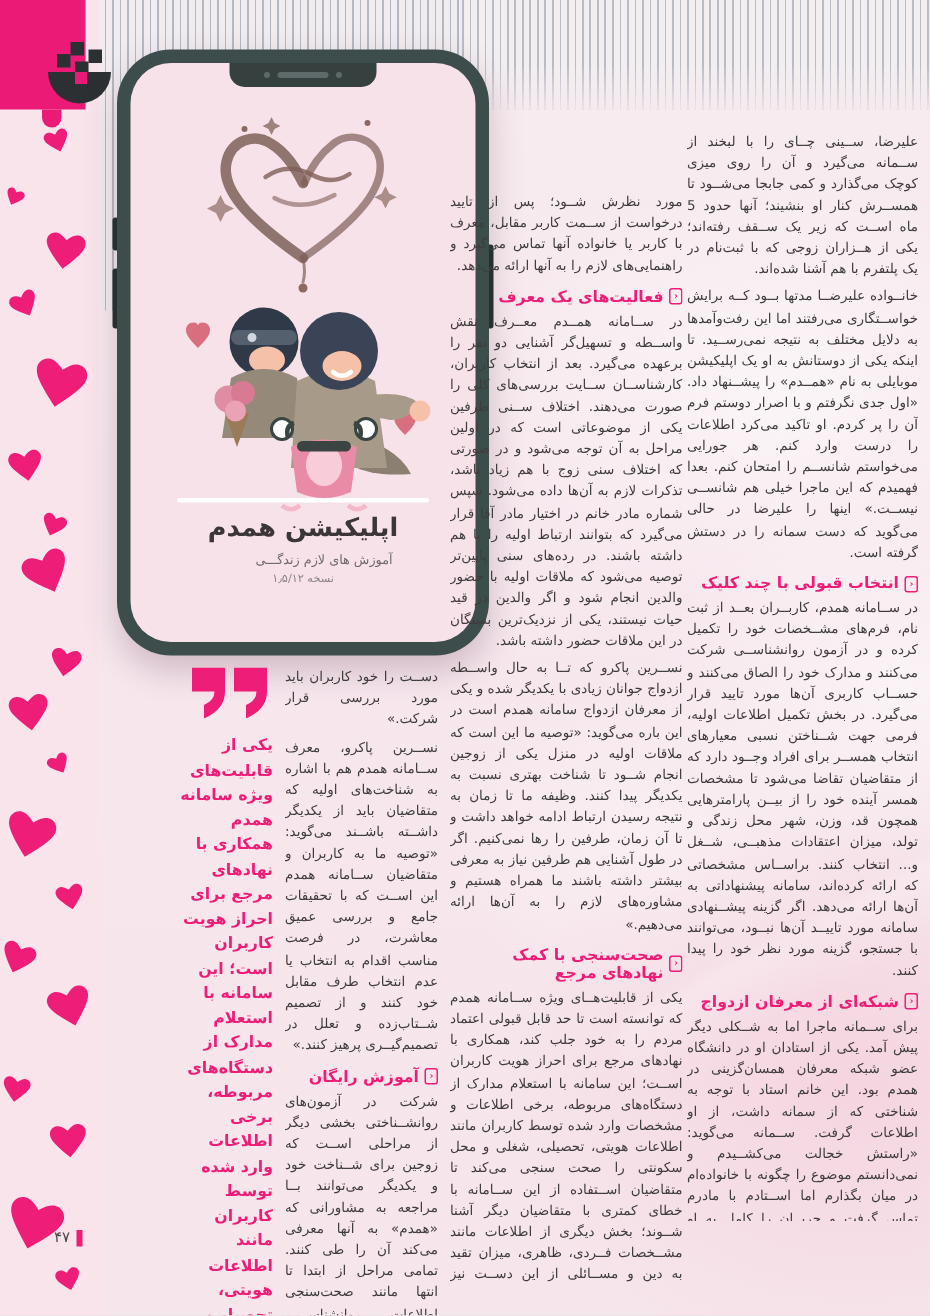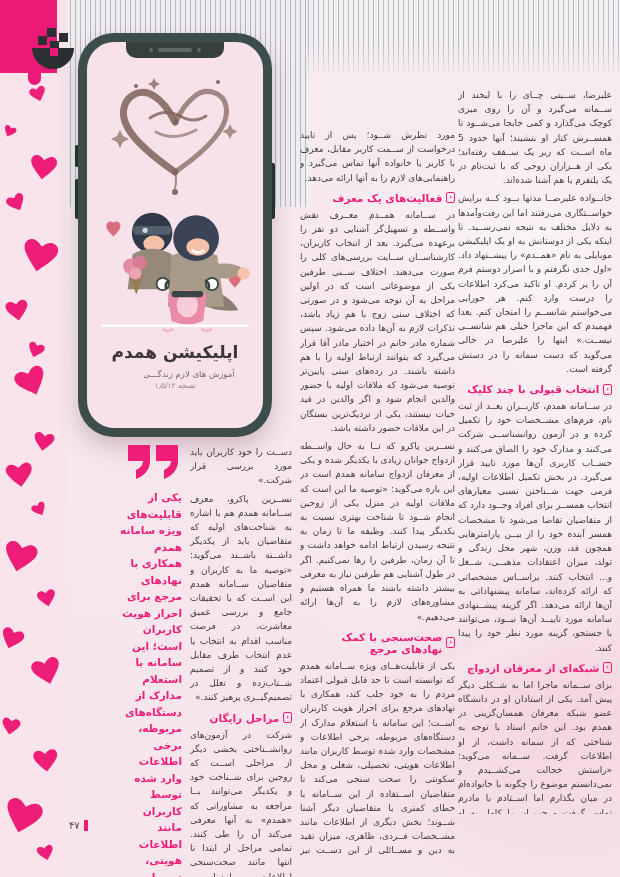--- a/index.html
+++ b/index.html
@@ -23,21 +23,21 @@
   .band-short::after{content:"";position:absolute;inset:0;
      background:linear-gradient(180deg,rgba(246,233,238,0) 60%,rgba(246,233,238,.85) 100%);}
   .band-edge{position:absolute;left:57px;top:0;width:9px;height:190px;background:#2d3134;}
   
   .heart-strip{position:absolute;left:0;top:0;width:66px;height:877px;background:#f9e4ec;}
   .logo-box{position:absolute;left:0;top:0;width:57px;height:73px;background:#ec1a77;}
   .logo-tab{position:absolute;left:28px;top:73px;width:13px;height:12px;background:#ec1a77;
      border-radius:0 0 7px 7px;}
   .logo-mark{position:absolute;left:26px;top:24px;}
   
-  .phone{position:absolute;left:78px;top:33px;width:194px;height:404px;background:#3d4d4c;
+  .phone{position:absolute;left:78px;top:33px;width:248px;height:404px;background:#3d4d4c;
      border-radius:36px;box-shadow:0 10px 22px rgba(90,50,70,.25);}
   .phone .btnL1{position:absolute;left:-3px;top:112px;width:3px;height:22px;background:#26302f;border-radius:2px 0 0 2px;}
   .phone .btnL2{position:absolute;left:-3px;top:146px;width:3px;height:40px;background:#26302f;border-radius:2px 0 0 2px;}
   .phone .btnR1{position:absolute;right:-3px;top:130px;width:3px;height:56px;background:#26302f;border-radius:0 2px 2px 0;}
   .screen{position:absolute;left:9px;top:9px;right:9px;bottom:9px;background:#f8e2ea;
      border-radius:27px;overflow:hidden;}
   .notch{position:absolute;left:50%;top:0;transform:translateX(-50%);width:98px;height:16px;
      background:#35403f;border-radius:0 0 10px 10px;display:flex;align-items:center;justify-content:center;gap:5px;}
   .notch .dot{width:4px;height:4px;border-radius:50%;background:#5d6a69;}
   .notch .spk{width:34px;height:4px;border-radius:2px;background:#5d6a69;}
@@ -54,21 +54,21 @@
   .col-left{left:118px;top:445px;width:174px;height:420px;}
   .colpara{font-size:9px;line-height:14.2px;margin:0 0 4px;text-align:justify;}
   .colhead{font-size:10.5px;font-weight:bold;color:#ee1d78;margin:7px 0 4px;display:flex;align-items:center;gap:4px;}
   .hmark{display:inline-block;border:1.2px solid #ee1d78;border-radius:2px;font-size:6.5px;
      line-height:9px;padding:0 2px;color:#ee1d78;flex:0 0 auto;}
   
   .pullquote{float:left;width:64px;margin-right:8px;margin-bottom:4px;direction:rtl;}
   .pq-glyph{margin-bottom:6px;}
   .pq-text{font-size:10.5px;font-weight:bold;color:#ee1d78;line-height:16.5px;text-align:right;}
   
-  .pagenum{position:absolute;left:36px;top:820px;display:flex;align-items:center;gap:4px;direction:ltr;margin-left:33px;}
+  .pagenum{position:absolute;left:36px;top:820px;display:flex;align-items:center;gap:4px;direction:ltr;}
   .pagenum .num{font-size:10px;color:#4c484a;}
   .pagenum .bar{width:4px;height:11px;background:#ee1d78;}
 </style>
 </head>
 <body>
 
 <div class="page">
 
   <div class="bg-soft"></div>
   <div class="ribbon-hint"></div>
@@ -234,21 +234,21 @@
           </g>
         </svg>
       </div>
       <div class="pq-text">یکی از قابلیت‌های ویژه سامانه همدم همکاری با نهادهای مرجع برای احراز هویت کاربران است؛ این سامانه با استعلام مدارک از دستگاه‌های مربوطه، برخی اطلاعات وارد شده توسط کاربران مانند اطلاعات هویتی، تحصیلی، شغلی و محل سکونتی را صحت سنجی می‌کند</div>
     </div>
     <div style="overflow:hidden;">
         <p class="colpara">دســت را خود کاربران باید مورد بررسی قرار شرکت.»</p>
         <p class="colpara">نســرین پاکرو، معرف ســامانه همدم هم با اشاره به شناخت‌های اولیه که متقاضیان باید از یکدیگر داشــته باشــند می‌گوید: «توصیه ما به کاربران و متقاضیان ســامانه همدم این اســت که با تحقیقات جامع و بررسی عمیق معاشرت، در فرصت مناسب اقدام به انتخاب یا عدم انتخاب طرف مقابل خود کنند و از تصمیم شــتاب‌زده و تعلل در تصمیم‌گیــری پرهیز کنند.»</p>
         <div class="colhead">
           <span class="hmark">‹</span>
-          <span>مراحل رایگان</span>
+          <span>آموزش رایگان</span>
         </div>
         <p class="colpara">شرکت در آزمون‌های روانشــناختی بخشی دیگر از مراحلی اســت که زوجین برای شــناخت خود و یکدیگر می‌توانند بــا مراجعه به مشاورانی که «همدم» به آنها معرفی می‌کند آن را طی کنند. تمامی مراحل از ابتدا تا انتها مانند صحت‌سنجی اطلاعات، روانشناســی، معرفی و مشاوره رایگان بوده و هیــچ هزینه‌ای بابت آنها دریافت نمی‌شود و افراد، تنها برای خرید بســته‌های پیشنهادات بیشتر از سوی ســامانه، باید هزینه مورد نیاز آن را پرداخت کنند. این موضوعی است که زهره سادات حســینی، مدیر ســامانه برآن تاکید دارد: «یکی از مهمترین مشکلات ما کانال‌های تلگرامی کلاهبرداری هستند</p>
       </div>
   </div>
 
   <div class="pagenum">
     <span class="num">۴۷</span>
     <span class="bar"></span>
   </div>
 

